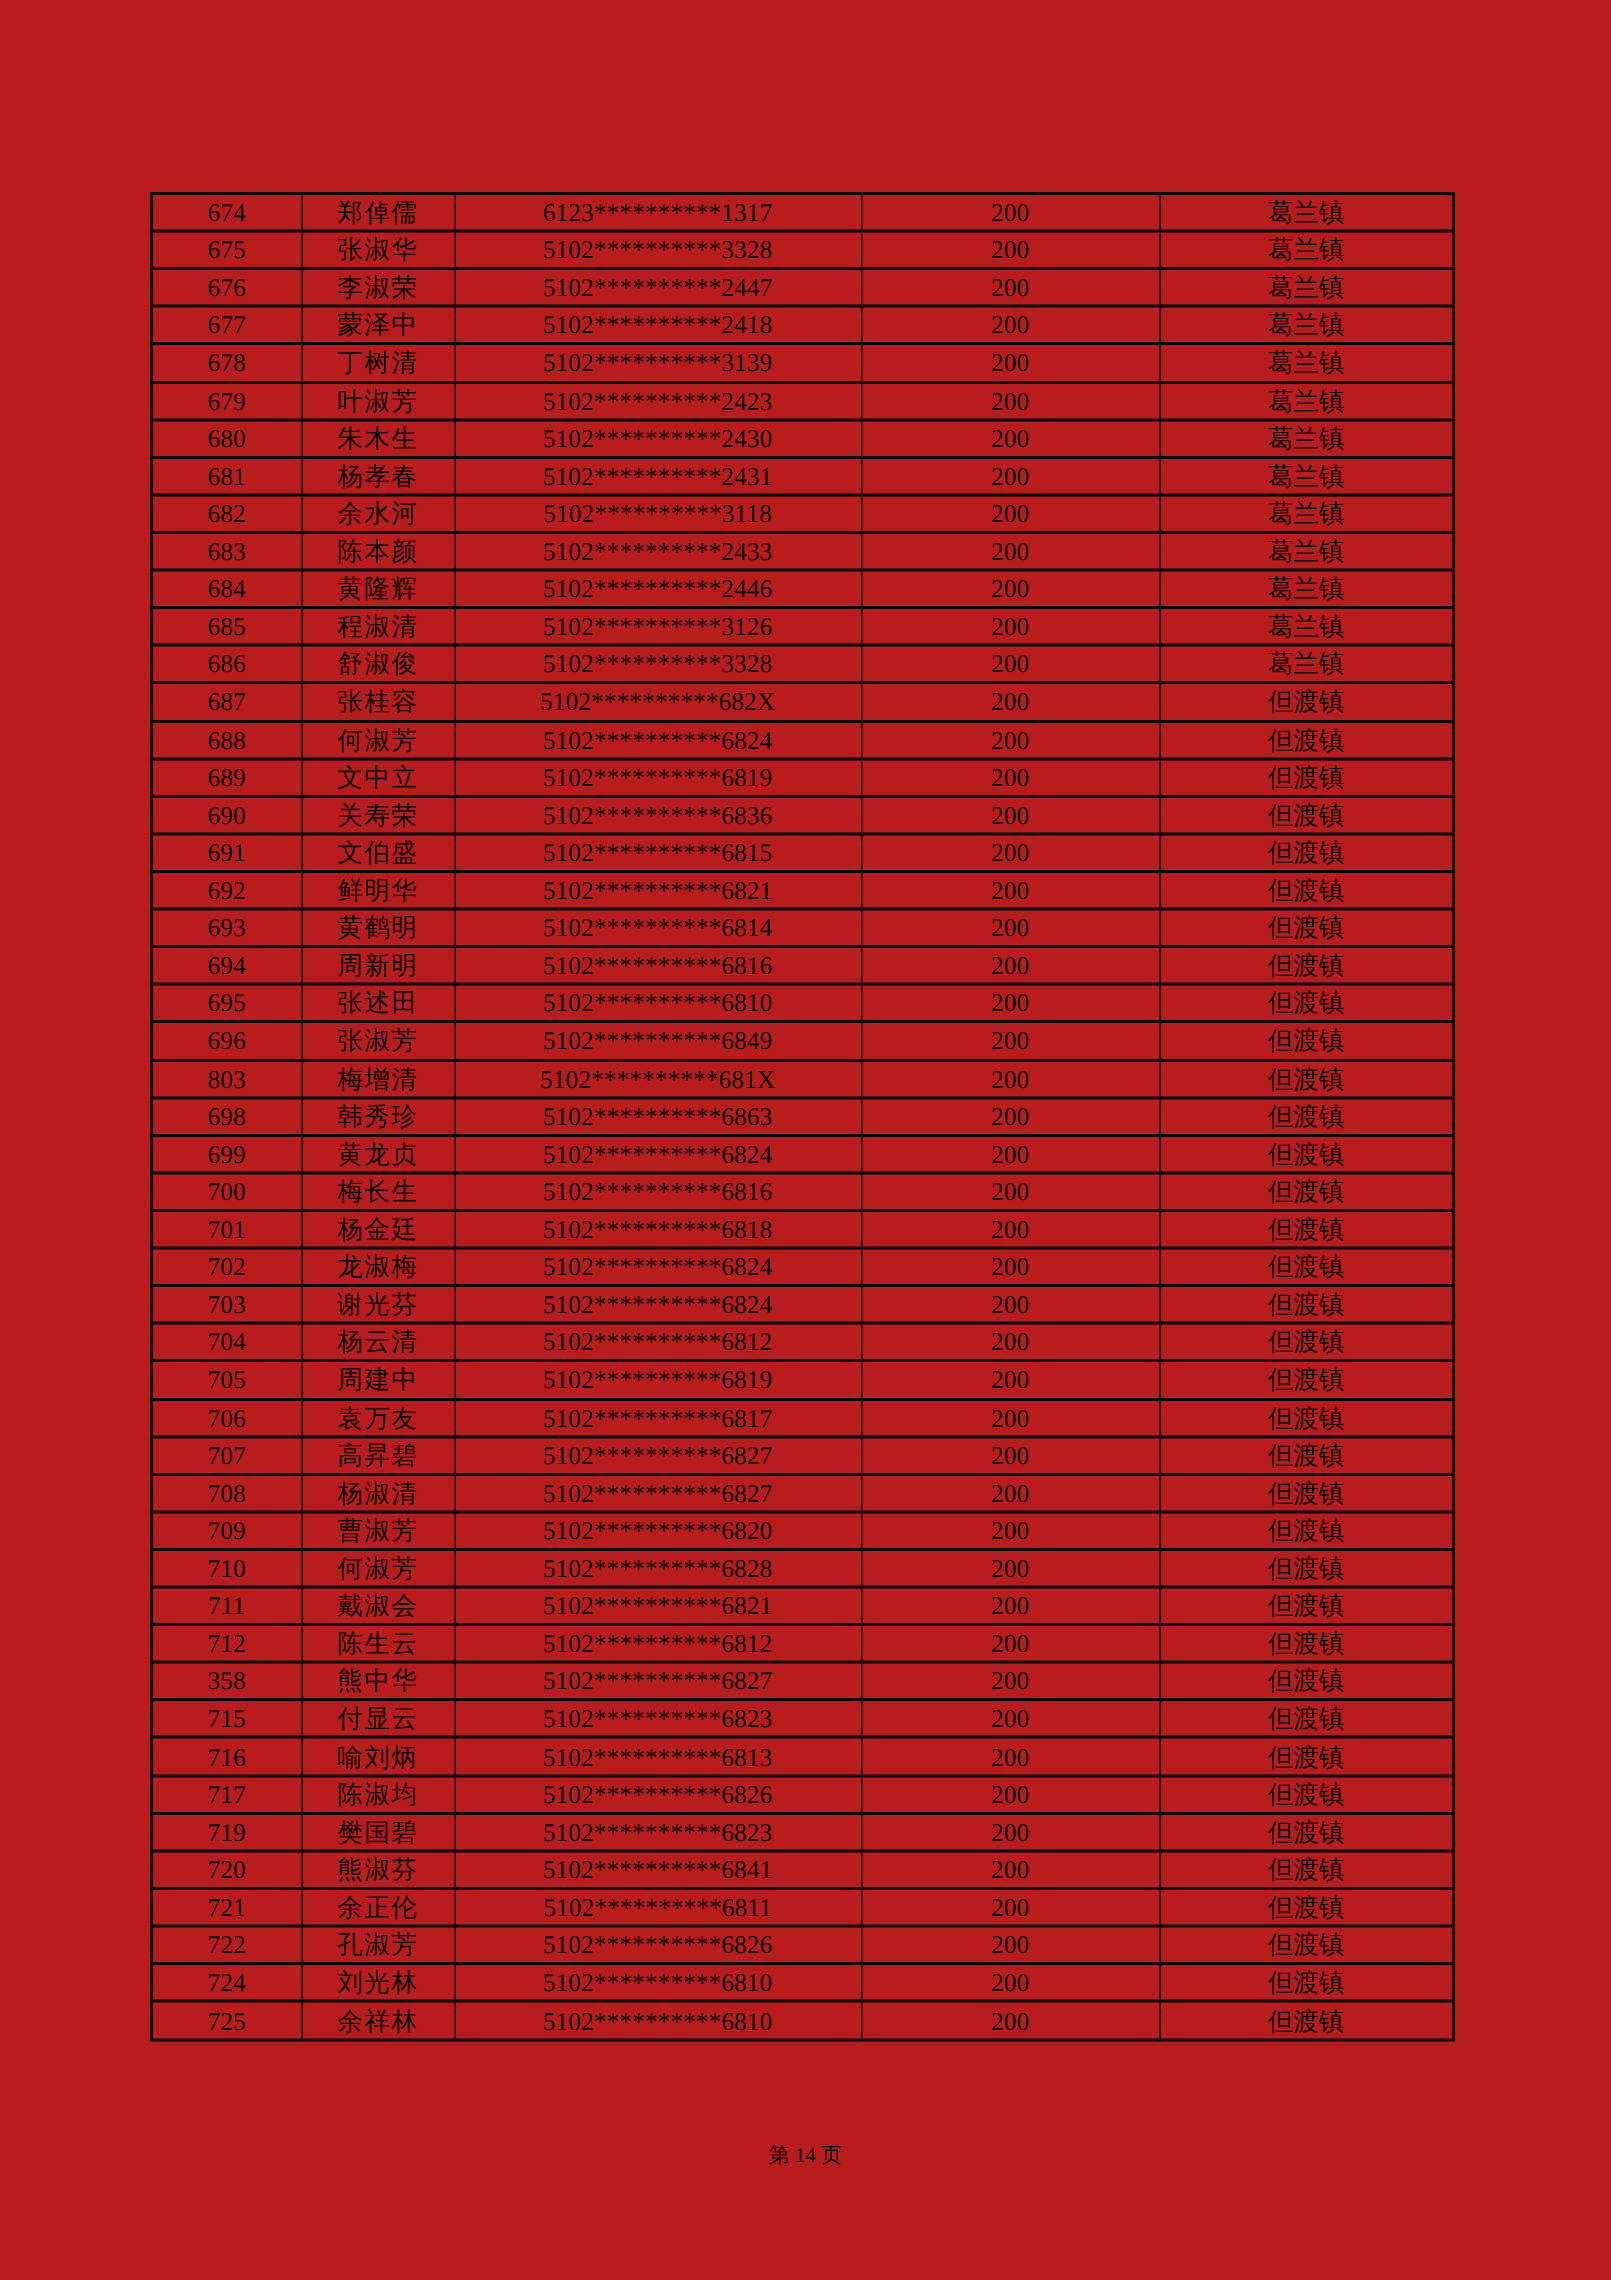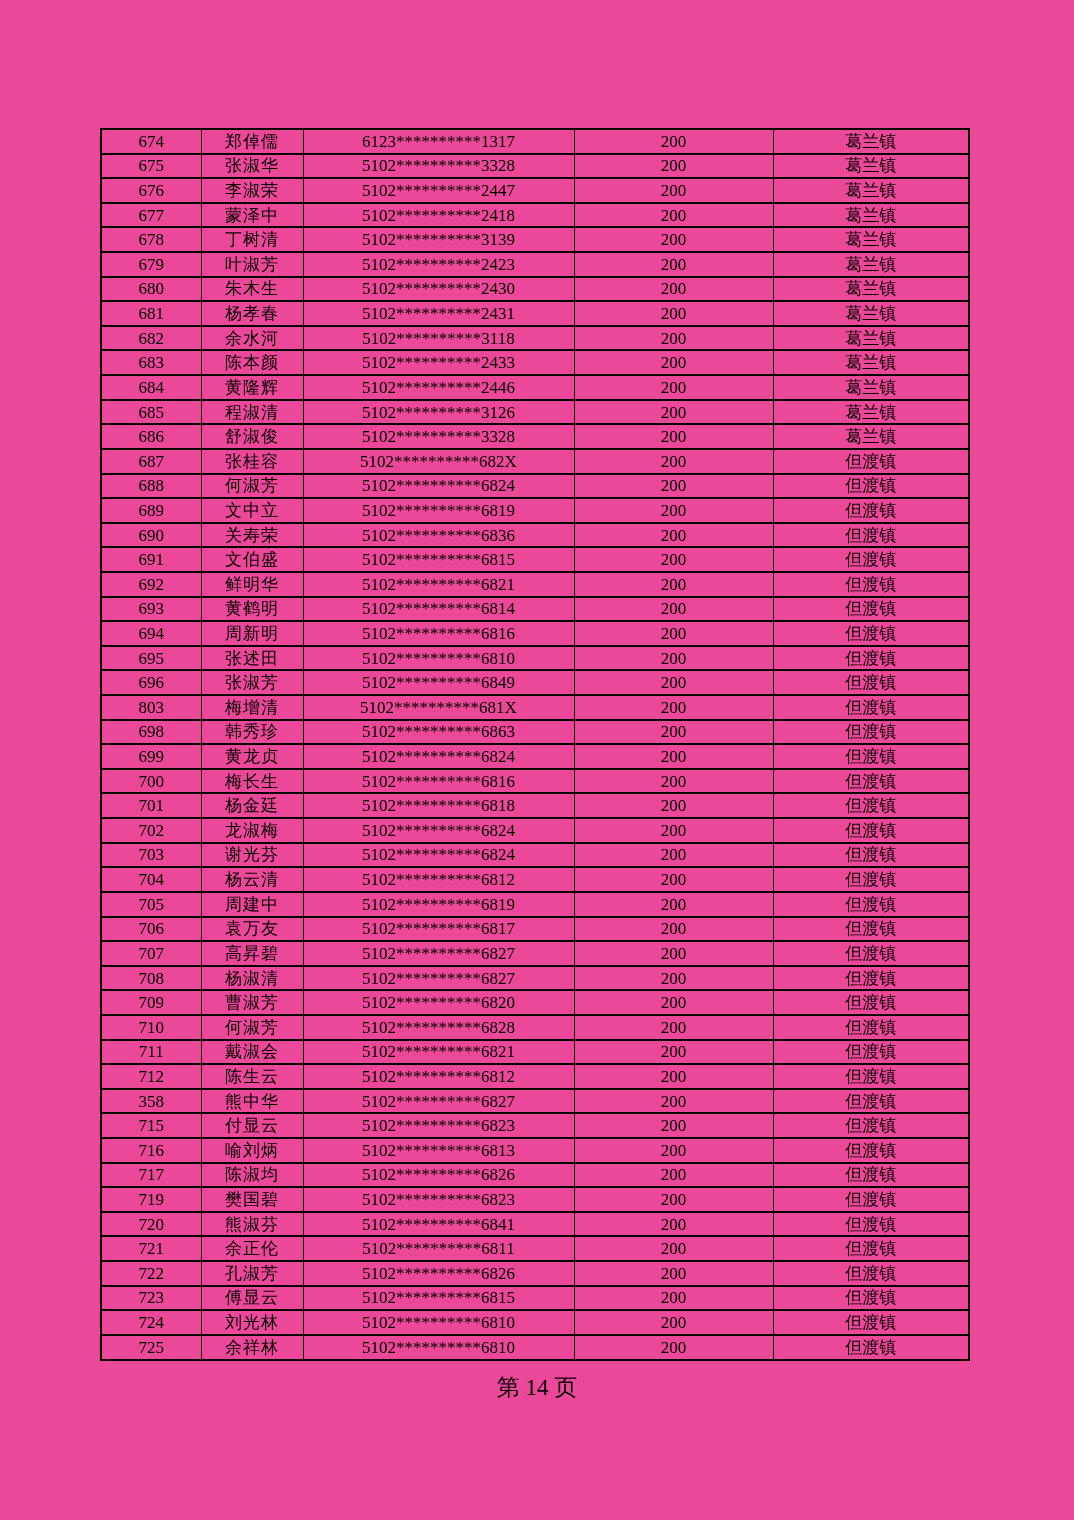--- a/index.html
+++ b/index.html
@@ -4,21 +4,21 @@
 <style>
   html, body {
     margin: 0;
     padding: 0;
     background: #ffffff;
   }
   .page {
     position: relative;
     width: 1074px;
     height: 1520px;
-    background: #ec4899;
+    background: #b91c1c;
     color: #000000;
     font-family: "Liberation Serif", "DejaVu Serif", serif;
   }
   table.roster {
     position: absolute;
     left: 100px;
     top: 128px;
     width: 868px;
     height: 1233px;
     border-collapse: collapse;
@@ -37,24 +37,24 @@
     padding: 0;
     white-space: nowrap;
     overflow: hidden;
   }
   table.roster td.cell-name {
     letter-spacing: 1px;
   }
   .footer {
     position: absolute;
     left: 0;
-    top: 1372px;
+    top: 1428px;
     width: 100%;
     text-align: center;
-    font-size: 23px;
+    font-size: 14px;
     color: #000000;
   }
 </style>
 </head>
 <body>
 
 <div class="page">
 
   <table class="roster">
     <colgroup>
@@ -388,27 +388,20 @@
           <td class="cell-town">但渡镇</td>
         </tr>
         <tr>
           <td class="cell-index">722</td>
           <td class="cell-name">孔淑芳</td>
           <td class="cell-id-number">5102**********6826</td>
           <td class="cell-amount">200</td>
           <td class="cell-town">但渡镇</td>
         </tr>
         <tr>
-          <td class="cell-index">723</td>
-          <td class="cell-name">傅显云</td>
-          <td class="cell-id-number">5102**********6815</td>
-          <td class="cell-amount">200</td>
-          <td class="cell-town">但渡镇</td>
-        </tr>
-        <tr>
           <td class="cell-index">724</td>
           <td class="cell-name">刘光林</td>
           <td class="cell-id-number">5102**********6810</td>
           <td class="cell-amount">200</td>
           <td class="cell-town">但渡镇</td>
         </tr>
         <tr>
           <td class="cell-index">725</td>
           <td class="cell-name">余祥林</td>
           <td class="cell-id-number">5102**********6810</td>

